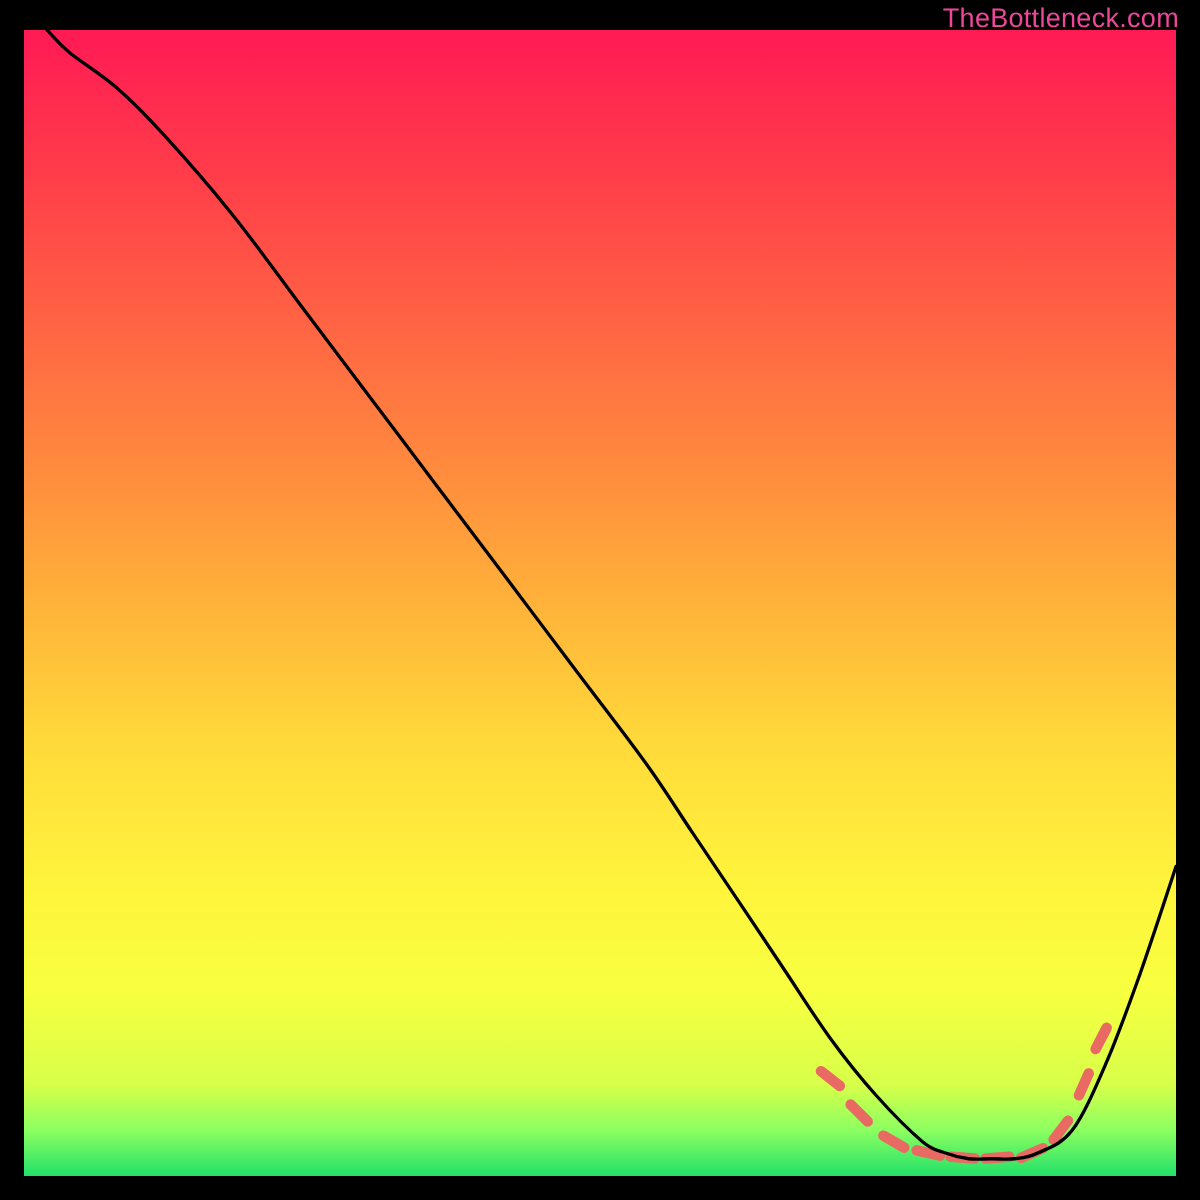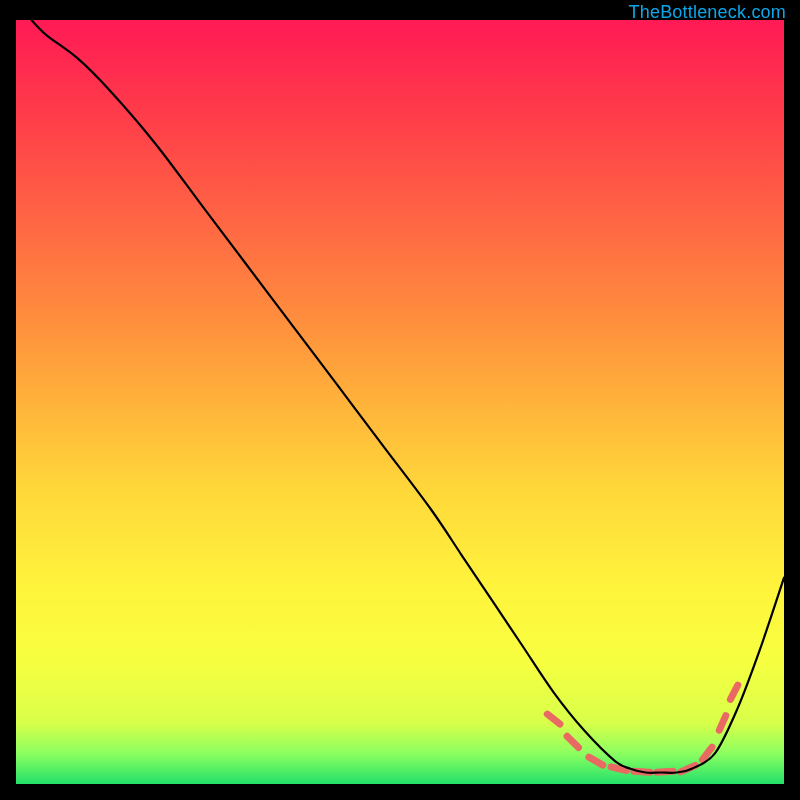--- a/index.html
+++ b/index.html
@@ -55,21 +55,21 @@
   .dash {
     fill: none;
     stroke: #e96a63;
     stroke-width: 7;
     stroke-linecap: round;
   }
   .attribution {
     position: absolute;
     top: 2px;
     right: 14px;
-    color: #0ea5e9;
+    color: #ec4899;
     font-size: 18px;
     font-weight: 500;
     letter-spacing: 0.2px;
   }
 </style>
 </head>
 <body>
 
 <div class="stage">
 

